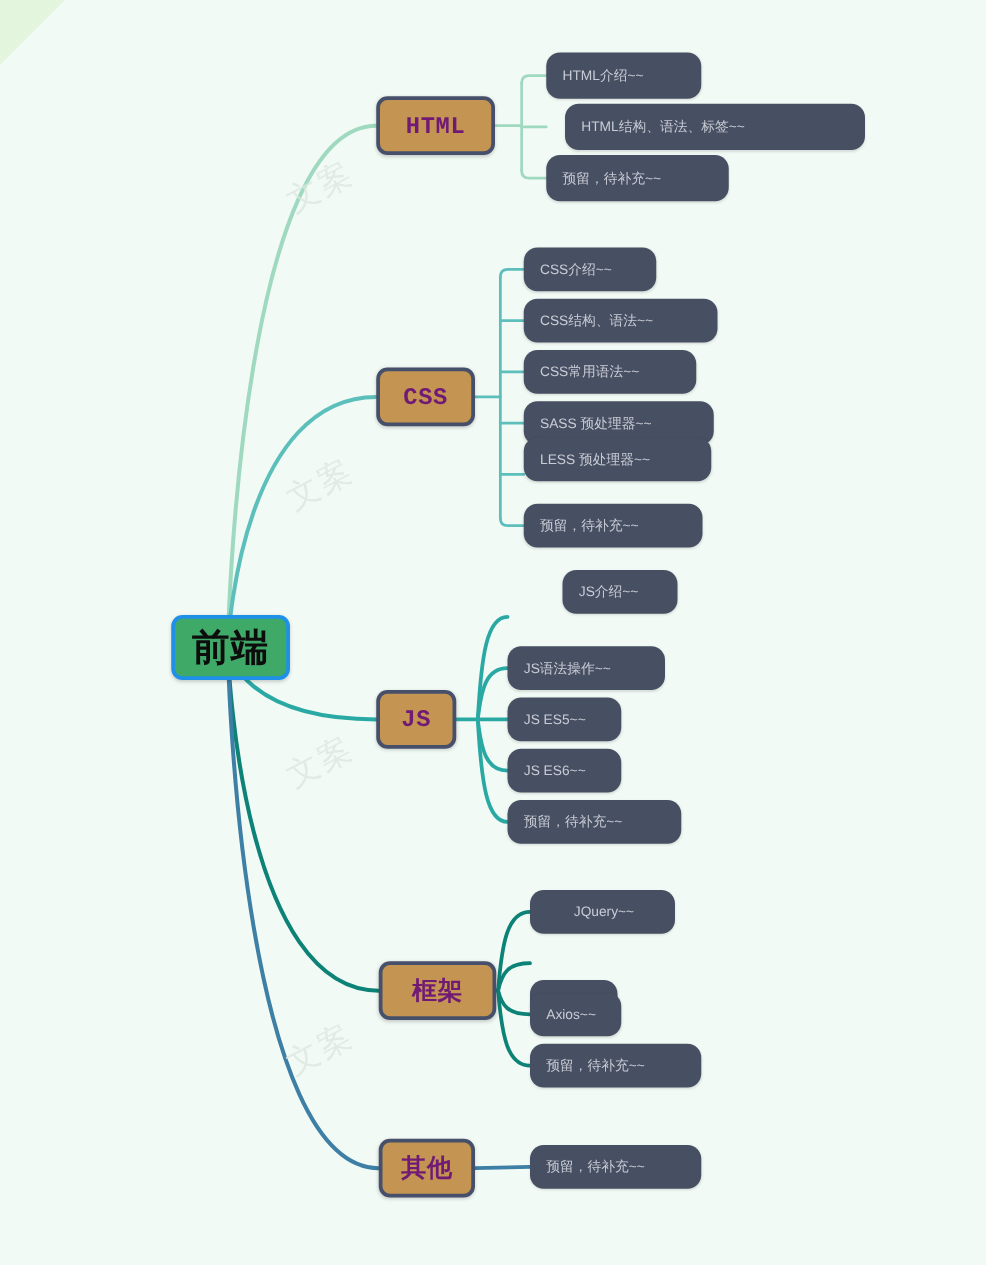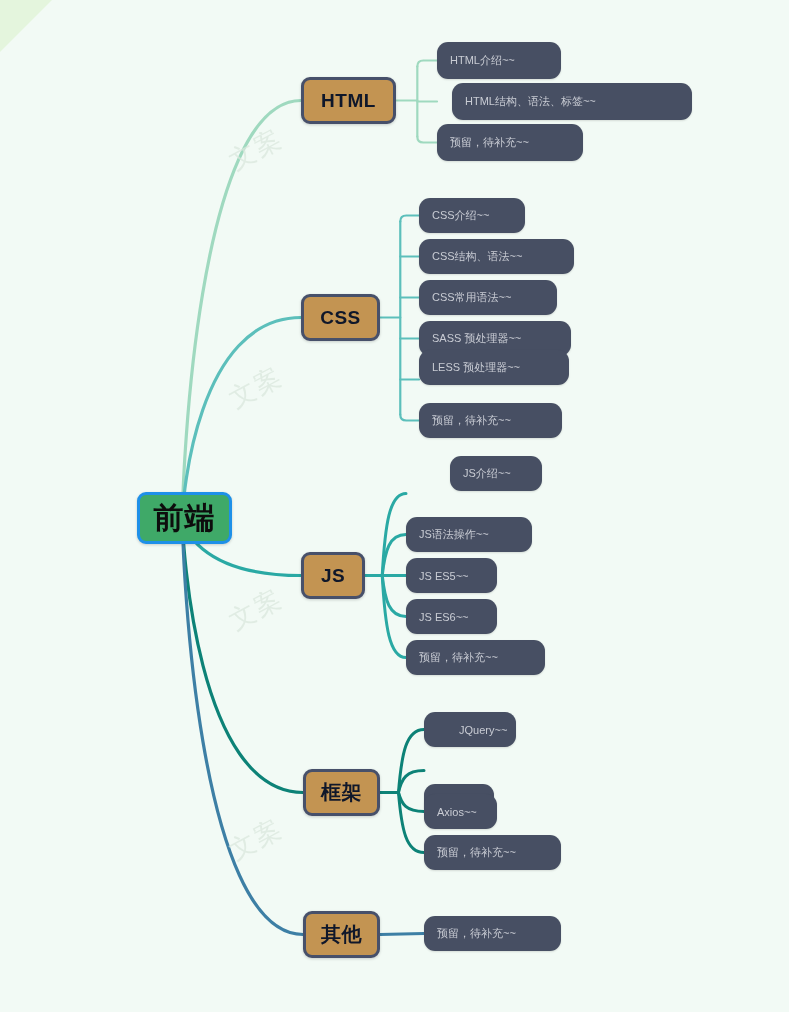--- a/index.html
+++ b/index.html
@@ -53,25 +53,26 @@
     color:#0d0d0d;
     font-size:30px;
     font-weight:600;
     letter-spacing:1px;
     box-shadow:0 1px 3px rgba(0,0,0,.18);
   }
   .branch-node{
     background:#c39452;
     border:3px solid #47506a;
     border-radius:9px;
-    color:#0f172a;
+    color:#701a75;
     font-size:19px;
     font-weight:700;
     letter-spacing:.5px;
     box-shadow:0 1px 3px rgba(0,0,0,.18);
+    font-family:Liberation Mono, monospace;
   }
   .branch-node.cjk{font-size:20px;font-weight:700;}
   .leaf-node{
     background:#474f63;
     border-radius:11px;
     color:#c9ccd4;
     font-size:11px;
     padding:0 13px;
     justify-content:flex-start;
     box-shadow:0 1px 2px rgba(0,0,0,.12);
@@ -174,24 +175,24 @@
       </div>
       <div class="node leaf-node" style="left: 406px; top: 558px; width: 91px; height: 35px;">
         <span>JS ES5~~</span>
       </div>
       <div class="node leaf-node" style="left: 406px; top: 599px; width: 91px; height: 35px;">
         <span>JS ES6~~</span>
       </div>
       <div class="node leaf-node" style="left: 406px; top: 640px; width: 139px; height: 35px;">
         <span>预留，待补充~~</span>
       </div>
-      <div class="node branch-node cjk" style="left: 303px; top: 769px; width: 77px; height: 47px;">
+      <div class="node branch-node cjk" style="left: 303px; top: 769px; width: 94px; height: 47px;">
         <span>框架</span>
       </div>
-      <div class="node leaf-node" style="left: 424px; top: 712px; width: 92px; height: 35px; padding-left: 35px;">
+      <div class="node leaf-node" style="left: 424px; top: 712px; width: 116px; height: 35px; padding-left: 35px;">
         <span>JQuery~~</span>
       </div>
       <div class="node leaf-node" style="left: 424px; top: 753px; width: 70px; height: 35px; margin-top: 31px;">
         <span>Vue~~</span>
       </div>
       <div class="node leaf-node" style="left: 424px; top: 794px; width: 73px; height: 35px;">
         <span>Axios~~</span>
       </div>
       <div class="node leaf-node" style="left: 424px; top: 835px; width: 137px; height: 35px;">
         <span>预留，待补充~~</span>

